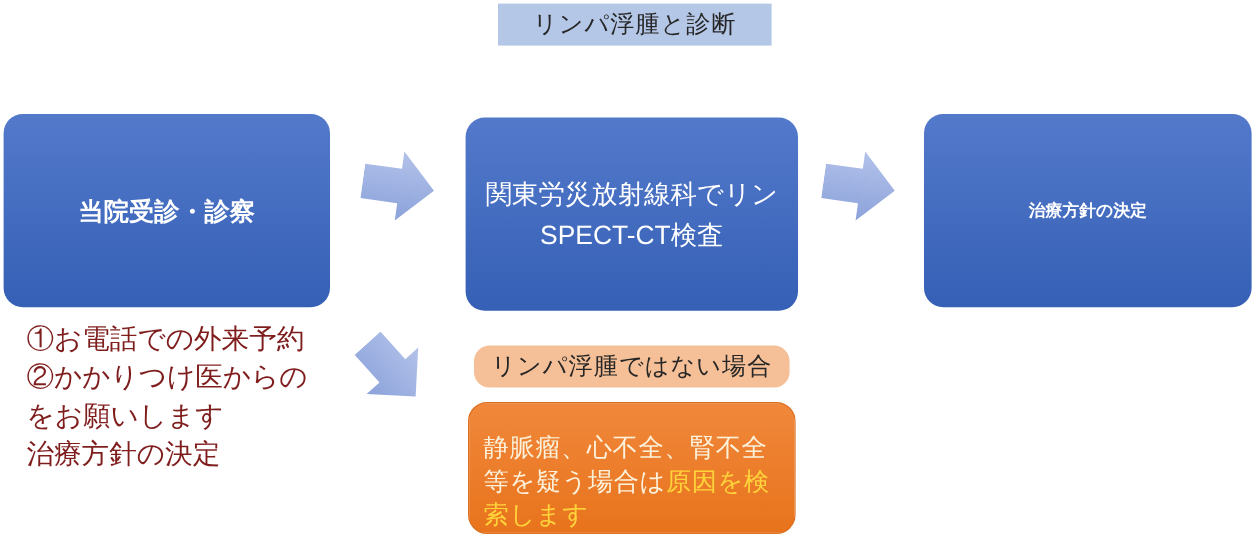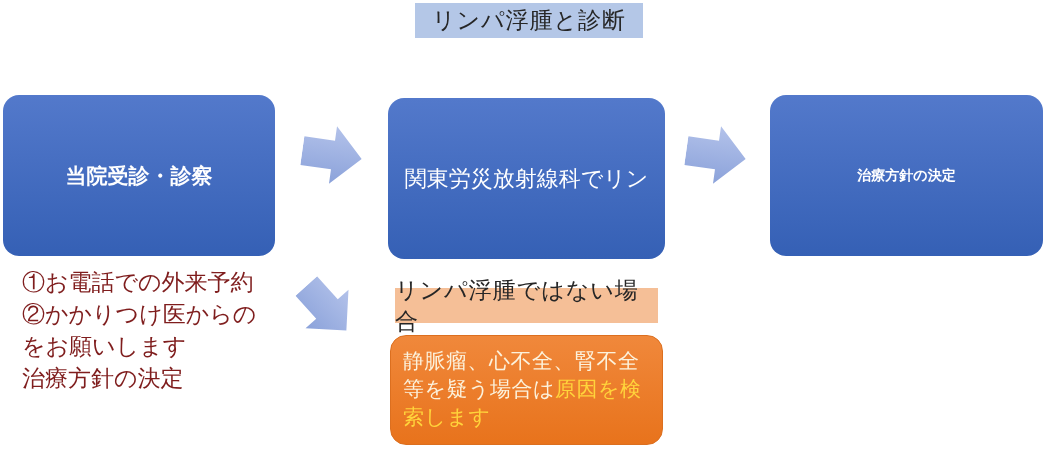--- a/index.html
+++ b/index.html
@@ -3,39 +3,39 @@
 <meta charset="utf-8">
 <style>
   html,body{margin:0;padding:0;background:#fff;}
   .canvas{
     position:relative;width:1048px;height:451px;background:#ffffff;
     font-family:"Liberation Sans",sans-serif;overflow:hidden;
   }
   
   .strip{
     position:absolute;display:flex;align-items:center;justify-content:center;
-    font-size:23px;color:#262626;letter-spacing:1px;
+    font-size:20px;color:#262626;letter-spacing:1px;
   }
   .strip.blue{left:415px;top:3px;width:228px;height:35px;background:#b4c7e7;}
-  .strip.orange{left:395px;top:288px;width:263px;height:35px;background:#f5bf97;}
+  .strip.orange{left:395px;top:288px;width:263px;height:35px;background:#f5bf97;border-radius:13px;}
   
   .pbox{
     position:absolute;border-radius:16px;color:#ffffff;
     display:flex;align-items:center;justify-content:center;text-align:center;
     background:linear-gradient(180deg,#5379cb 0%,#3560b5 100%);
   }
   .pbox.left {left:3px;  top:95px; width:272px;height:161px;font-weight:bold;font-size:21px;}
   .pbox.right{left:770px;top:95px; width:273px;height:161px;font-weight:bold;font-size:14px;}
   .pbox.center{left:388px;top:57px;width:277px;height:161px;font-size:22px;flex-direction:column;margin-top:41px;}
   .pbox.center .ln{line-height:34px;white-space:nowrap;}
   .pbox.cause{
     left:390px;top:335px;width:273px;height:110px;
     background:linear-gradient(180deg,#f0883b 0%,#e8731c 100%);
     border:1px solid #dc6f1f;
-    align-items:flex-start;justify-content:flex-start;text-align:left;
+    align-items:flex-end;justify-content:flex-start;text-align:left;
     box-sizing:border-box;padding:11px 12px 0 12px;
     font-size:21px;line-height:28px;color:#fcf2dc;letter-spacing:.5px;
   }
   .pbox.cause .hl{color:#ffd43b;}
   
   .note{
     position:absolute;left:22px;top:266px;width:280px;
     font-size:23px;line-height:32px;color:#7f1d1d;
   }
   
@@ -53,20 +53,21 @@
   <div class="strip blue">
     <span>リンパ浮腫と診断</span>
   </div>
 
   <div class="pbox left">
     <span>当院受診・診察</span>
   </div>
 
   <div class="pbox center">
     <div class="ln">関東労災放射線科でリン</div>
+    <div class="ln">SPECT-CT検査</div>
   </div>
 
   <div class="pbox right">
     <span>治療方針の決定</span>
   </div>
 
   <div class="arrow a1">
     <svg viewBox="0 0 60 60" aria-hidden="true">
       <defs>
         <linearGradient id="ag1" x1="0" y1="0" x2="0" y2="1">

